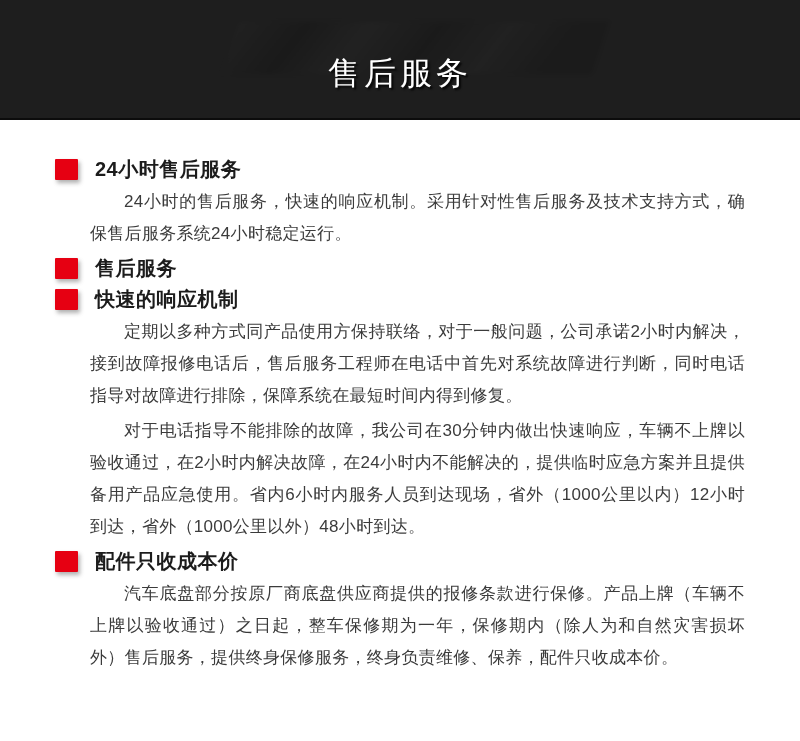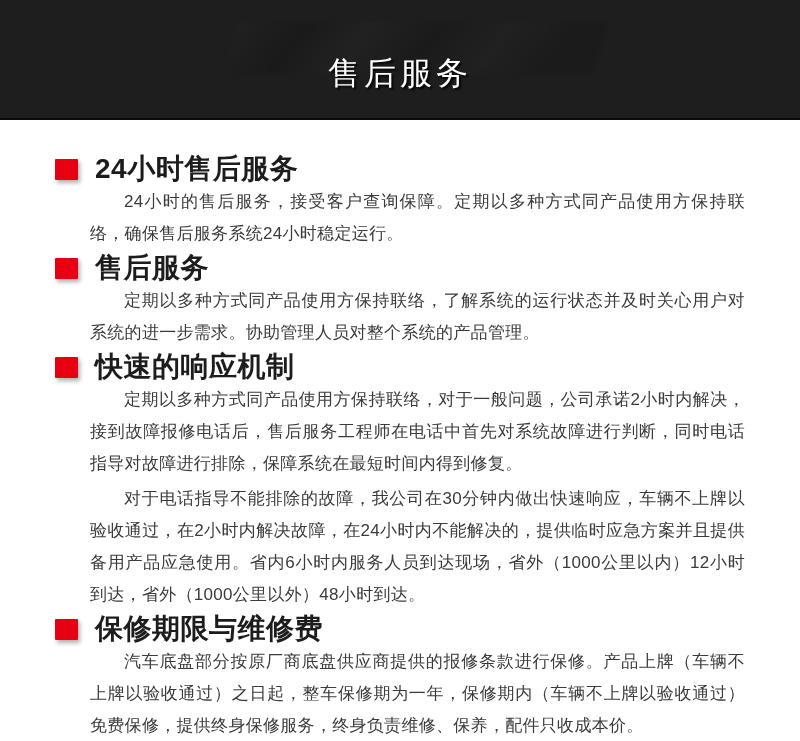--- a/index.html
+++ b/index.html
@@ -67,21 +67,21 @@
   .bullet {
     width: 23px;
     height: 21px;
     background: #e60012;
     border-radius: 1px;
     box-shadow: 2px 3px 4px rgba(80,80,80,0.45);
     flex: 0 0 auto;
   }
   .heading {
     margin-left: 17px;
-    font-size: 28px;
+    font-size: 20px;
     font-weight: bold;
     color: #1c1c1c;
     letter-spacing: 0.5px;
   }
   .para {
     margin: 0 0 3px 35px;
     width: 655px;
     font-size: 17px;
     line-height: 32px;
     color: #3b3b3b;
@@ -100,42 +100,41 @@
     <h1 class="banner-title" style="color: rgb(255, 255, 255);">售后服务</h1>
   </header>
 
   <main class="content">
 
     <section class="section">
       <div class="section-header">
         <span class="bullet" style="background: rgb(230, 0, 18);"></span>
         <h2 class="heading">24小时售后服务</h2>
       </div>
-      <p class="para">24小时的售后服务，接受客户查询保障。定期以多种方式同产品使用方保持联络，确保售后服务系统24小时稳定运行。</p>
+      <p class="para">24小时的售后服务，快速的响应机制。采用针对性售后服务及技术支持方式，确保售后服务系统24小时稳定运行。</p>
     </section>
 
     <section class="section">
       <div class="section-header">
         <span class="bullet" style="background: rgb(230, 0, 18);"></span>
         <h2 class="heading">售后服务</h2>
       </div>
-      <p class="para">定期以多种方式同产品使用方保持联络，了解系统的运行状态并及时关心用户对系统的进一步需求。协助管理人员对整个系统的产品管理。</p>
     </section>
 
     <section class="section">
       <div class="section-header">
         <span class="bullet" style="background: rgb(230, 0, 18);"></span>
         <h2 class="heading">快速的响应机制</h2>
       </div>
       <p class="para">定期以多种方式同产品使用方保持联络，对于一般问题，公司承诺2小时内解决，接到故障报修电话后，售后服务工程师在电话中首先对系统故障进行判断，同时电话指导对故障进行排除，保障系统在最短时间内得到修复。</p>
       <p class="para">对于电话指导不能排除的故障，我公司在30分钟内做出快速响应，车辆不上牌以验收通过，在2小时内解决故障，在24小时内不能解决的，提供临时应急方案并且提供备用产品应急使用。省内6小时内服务人员到达现场，省外（1000公里以内）12小时到达，省外（1000公里以外）48小时到达。</p>
     </section>
 
     <section class="section">
       <div class="section-header">
         <span class="bullet" style="background: rgb(230, 0, 18);"></span>
-        <h2 class="heading">保修期限与维修费</h2>
+        <h2 class="heading">配件只收成本价</h2>
       </div>
-      <p class="para">汽车底盘部分按原厂商底盘供应商提供的报修条款进行保修。产品上牌（车辆不上牌以验收通过）之日起，整车保修期为一年，保修期内（车辆不上牌以验收通过）免费保修，提供终身保修服务，终身负责维修、保养，配件只收成本价。</p>
+      <p class="para">汽车底盘部分按原厂商底盘供应商提供的报修条款进行保修。产品上牌（车辆不上牌以验收通过）之日起，整车保修期为一年，保修期内（除人为和自然灾害损坏外）售后服务，提供终身保修服务，终身负责维修、保养，配件只收成本价。</p>
     </section>
 
   </main>
 </div>
 
 </body></html>

